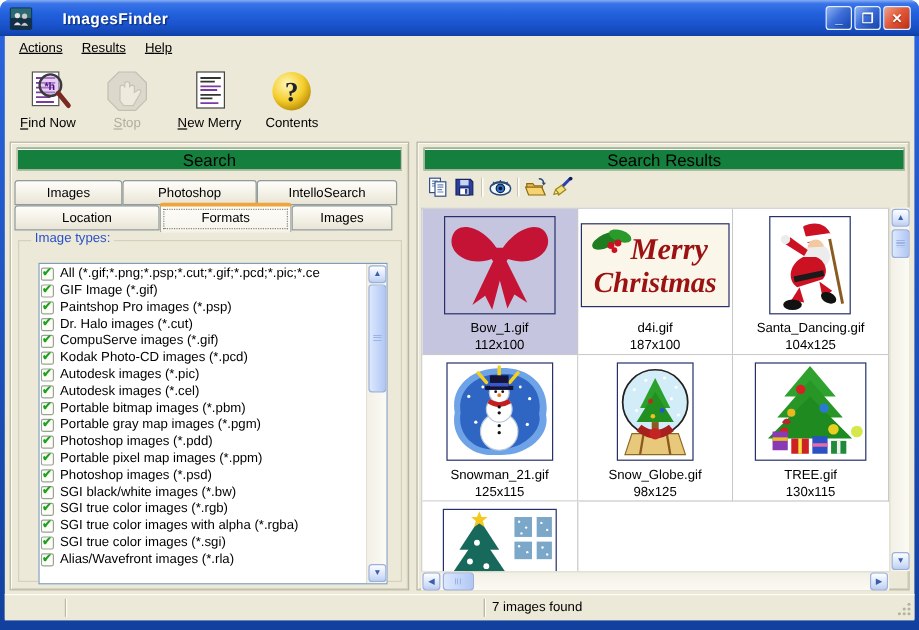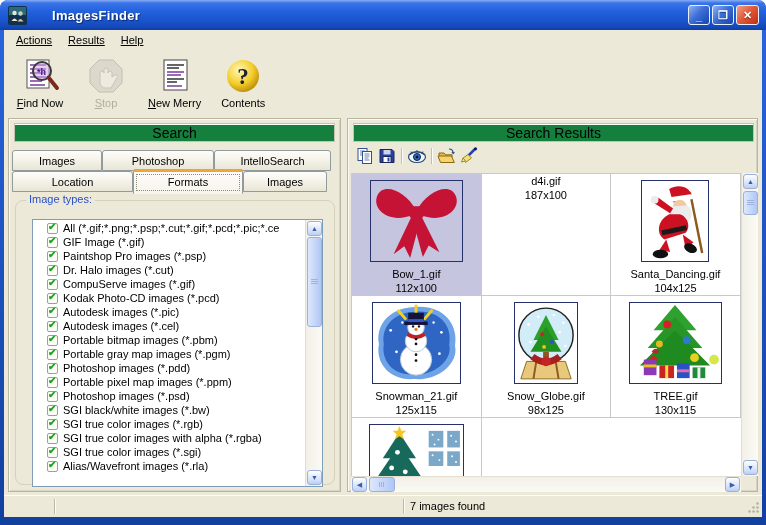--- a/index.html
+++ b/index.html
@@ -49,25 +49,25 @@
 .tabrow1 { top:31px; }
 .tabrow2 { top:52px; }
 .tab { height:21px; border:1px solid #919b9c; border-radius:3px 3px 0 0; background:linear-gradient(180deg,#fffdfa 0%,#f3f1e6 55%,#e8e5d6 100%);
   display:flex; align-items:center; justify-content:center; font-size:11px; position:relative; }
 .tab.selected { height:25px; margin-top:-2px; z-index:2; background:linear-gradient(180deg,#fefdfa,#f6f4ec);
   border-bottom:1px solid #f6f4ec; }
 .tab.selected::before { content:""; position:absolute; left:-1px; right:-1px; top:-1px; height:3px; background:#f0a43c; border-radius:3px 3px 0 0; }
 .tab.selected::after { content:""; position:absolute; left:2px; right:2px; top:4px; bottom:2px; border:1px dotted #8a8a7a; }
 
 
-.groupbox { position:absolute; left:6px; top:81px; width:320px; height:285px; border:1px solid #d5d1bb; border-radius:8px; }
+.groupbox { position:absolute; left:6px; top:81px; width:320px; height:285px; border:1px solid #d5d1bb; border-radius:0; }
 .group-label { position:absolute; left:10px; top:-8px; background:#ece9d8; padding:0 3px; color:#2a50c8; font-size:11px; }
 .listbox { position:absolute; left:16px; top:18px; width:291px; height:268px; background:#fff; border:1px solid #7f9db9; overflow:hidden; }
 .list-items { position:absolute; left:1px; top:1px; width:271px; height:266px; overflow:hidden; }
-.fmt-item { display:flex; align-items:center; height:14px; padding-left:13px; white-space:nowrap; overflow:hidden; }
+.fmt-item { display:flex; align-items:center; height:14px; padding-left:0; white-space:nowrap; overflow:hidden; }
 .checkbox { width:11px; height:11px; flex:none; margin-right:5px; border:1px solid #9aa290; border-radius:2px; background:#fdfdf8; position:relative; }
 .checkbox::after { content:"\2714"; position:absolute; left:0px; top:-3px; font-size:10px; font-weight:bold; color:#1ca21c; }
 .fmt-label { font-size:11px; }
 
 
 .sb-v { position:absolute; width:17px; background:linear-gradient(90deg,#f2f0e6,#fbfaf4); border-left:1px solid #e2dfd2; }
 .sb-h { position:absolute; height:16px; background:linear-gradient(180deg,#f2f0e6,#fbfaf4); border-top:1px solid #e2dfd2; }
 .sb-btn { position:absolute; width:15px; height:15px; left:1px; border:1px solid #9cb0dc; border-radius:3px;
   background:linear-gradient(180deg,#fdfeff,#d3e0f8 70%,#bccff2); color:#3a5fa8; font-size:7px;
   display:flex; align-items:center; justify-content:center; }
@@ -360,20 +360,31 @@
                 <path d="M50 33 L70 73 L59 66 L53 78 L43 41 Z"></path>
                 <rect x="39" y="26" width="15" height="12" rx="4"></rect>
               </g>
             </svg>
           </div>
           <div class="thumb-name">Bow_1.gif</div>
           <div class="thumb-size">112x100</div>
         </div>
 
         <div class="cell">
+          <div class="thumb-area">
+            <svg class="frame" width="124" height="70" viewBox="0 0 124 70" style="background:#faf6ea">
+              <ellipse cx="20" cy="14" rx="13" ry="6" fill="#1e7d1e" transform="rotate(-25 20 14)"></ellipse>
+              <ellipse cx="32" cy="10" rx="10" ry="5" fill="#2a9a2a" transform="rotate(18 32 10)"></ellipse>
+              <circle cx="24" cy="18" r="3" fill="#cc1122"></circle>
+                <circle cx="30" cy="16" r="3" fill="#cc1122"></circle>
+                <circle cx="27" cy="22" r="2.5" fill="#cc1122"></circle>
+              <text x="74" y="30" text-anchor="middle" font-family="'Liberation Serif',serif" font-style="italic" font-weight="bold" font-size="26" fill="#9c1212">Merry</text>
+              <text x="62" y="58" text-anchor="middle" font-family="'Liberation Serif',serif" font-style="italic" font-weight="bold" font-size="25" fill="#9c1212">Christmas</text>
+            </svg>
+          </div>
           <div class="thumb-name">d4i.gif</div>
           <div class="thumb-size">187x100</div>
         </div>
 
         <div class="cell">
           <div class="thumb-area">
             <svg class="frame" width="68" height="82" viewBox="0 0 68 82">
               <line x1="50" y1="14" x2="62" y2="74" stroke="#8a5a20" stroke-width="2.5"></line>
               <path d="M28 8 C38 2 50 6 52 16 L32 22 Z" fill="#cc1122"></path>
               <circle cx="52" cy="7" r="4" fill="#fff"></circle>

